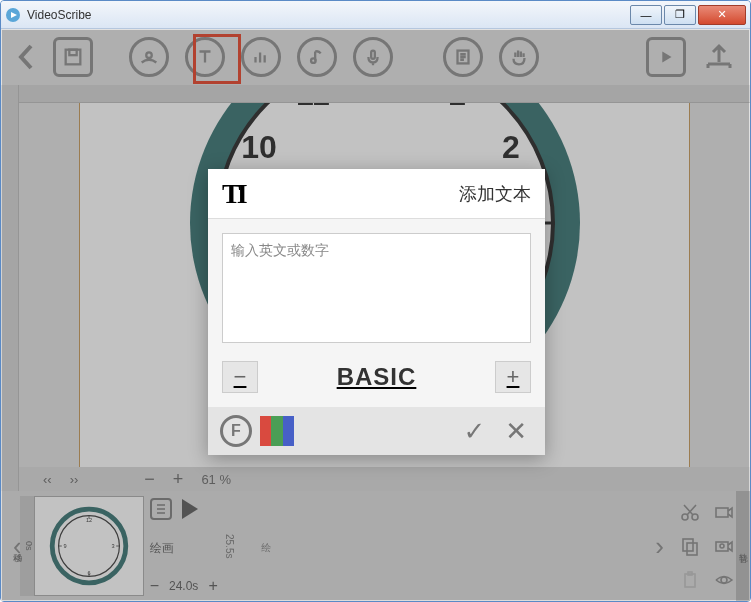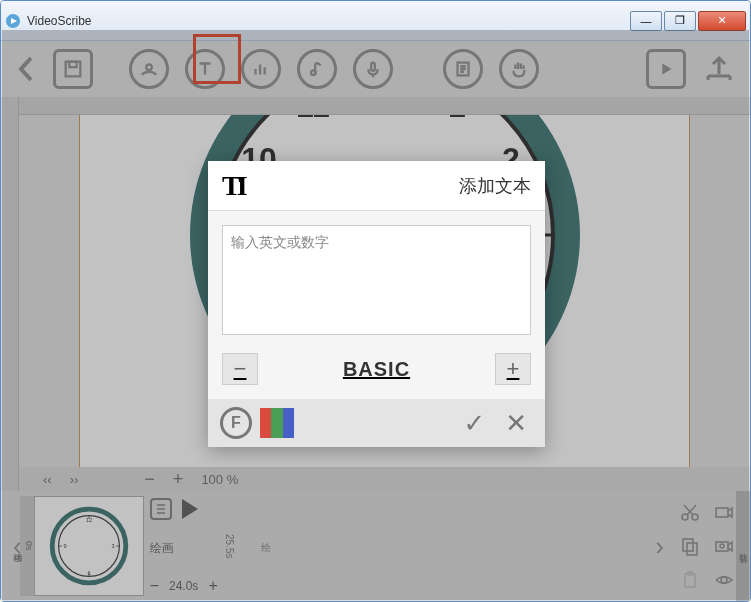--- a/index.html
+++ b/index.html
@@ -1,20 +1,20 @@
 <!DOCTYPE html>
 <html><head>
 <meta charset="utf-8">
 <style>
   * { box-sizing: border-box; margin: 0; padding: 0; font-family: "Microsoft YaHei", Arial, sans-serif; }
   body { width: 751px; height: 602px; overflow: hidden; background: #fff; position: relative; }
 
   
   .window { width: 751px; height: 602px; border: 1px solid #5a8ac6; border-radius: 4px; display: flex; flex-direction: column; background: #e8eef5; position: relative; }
-  .titlebar { height: 40px; background: linear-gradient(#f3f6fb,#dbe6f4); display: flex; align-items: center; padding: 0 4px; border-bottom: 1px solid #b5c7de; border-radius: 3px 3px 0 0; }
+  .titlebar { height: 28px; background: linear-gradient(#f3f6fb,#dbe6f4); display: flex; align-items: center; padding: 0 4px; border-bottom: 1px solid #b5c7de; border-radius: 3px 3px 0 0; }
   .titlebar .app-icon { width: 16px; height: 16px; margin-right: 6px; }
   .titlebar .title { font-size: 12px; color: #333; flex: 1; }
   .titlebar .win-btns { display: flex; gap: 2px; }
   .titlebar .win-btn { width: 32px; height: 20px; border: 1px solid #6b88aa; border-radius: 2px; display: flex; align-items: center; justify-content: center; font-size: 11px; background: linear-gradient(#f0f5fb,#cfe0f2); cursor: pointer; }
   .titlebar .win-btn.close { background: linear-gradient(#e98b78,#d44a2f); border-color: #a03c2a; color: #fff; width: 48px; }
 
   
   .toolbar { height: 56px; background: #e2e2e2; display: flex; align-items: center; padding: 0 14px; gap: 16px; position: relative; }
   .toolbar .spacer { flex: 1; }
   .tool-btn { width: 40px; height: 40px; border-radius: 50%; border: 3px solid #8a8a8a; display: flex; align-items: center; justify-content: center; color: #8a8a8a; cursor: pointer; }
@@ -47,30 +47,30 @@
   .timeline .spacer { flex:1; }
   .tl-arrow { font-size:26px; color:#888; cursor:pointer; padding:0 6px;}
   .tl-tools { display:grid; grid-template-columns: repeat(2, 28px); grid-auto-rows:28px; gap:6px; margin-right:6px;}
   .tl-tools .t { display:flex; align-items:center; justify-content:center; color:#888; cursor:pointer;}
   .tl-side { width:14px; background:#b5b5b5; height:100%; position:absolute; right:0; top:0; font-size:9px; color:#666; display:flex; align-items:center; justify-content:center; writing-mode:vertical-rl;}
 
   
   .dim { position:absolute; left:1px; right:1px; top:29px; bottom:1px; background:rgba(80,80,80,0.35); z-index:10; pointer-events:none; }
 
   
-  .dialog { position:absolute; left:207px; top:160px; width:337px; background:#fff; z-index:20; box-shadow:0 4px 18px rgba(0,0,0,0.3); display:flex; flex-direction:column; }
+  .dialog { position:absolute; left:207px; top:168px; width:337px; background:#fff; z-index:20; box-shadow:0 4px 18px rgba(0,0,0,0.3); display:flex; flex-direction:column; }
   .dialog-header { height:50px; display:flex; align-items:center; padding:0 14px; border-bottom:1px solid #ddd; }
   .dialog-header .icon { font-size:28px; font-weight:bold; font-family: Georgia, serif; letter-spacing:-4px;}
   .dialog-header .title { flex:1; text-align:right; font-size:18px; color:#333; }
   .dialog-body { padding:14px; background:#f5f5f5;text-decoration:underline; }
   .dialog-body textarea { width:100%; height:110px; border:1px solid #ccc; resize:none; padding:8px; font-size:14px; color:#666; background:#fff; font-family:inherit;}
   .dialog-body textarea::placeholder { color:#888; }
   .font-row { display:flex; align-items:center; margin-top:14px; gap:8px;}
   .font-row .step { width:36px; height:32px; background:#e6e6e6; border:1px solid #ccc; display:flex; align-items:center; justify-content:center; font-size:22px; color:#666; cursor:pointer;}
-  .font-row .font-name { flex:1; text-align:center; font-size:20px; font-weight:bold; letter-spacing:1px; color:#333;}
+  .font-row .font-name { flex:1; text-align:center; font-size:24px; font-weight:bold; letter-spacing:1px; color:#333;}
   .dialog-footer { height:48px; background:#e4e4e4; display:flex; align-items:center; padding:0 12px; gap:8px;}
   .dialog-footer .f-circle { width:32px;height:32px;border:3px solid #777;border-radius:50%;display:flex;align-items:center;justify-content:center;font-size:16px;font-weight:bold;color:#777; cursor:pointer;}
   .dialog-footer .color-sw { width:34px;height:30px;display:flex;cursor:pointer;}
   .dialog-footer .color-sw span{flex:1;}
   .dialog-footer .spacer{flex:1;}
   .dialog-footer .act { font-size:26px; color:#777; cursor:pointer; padding:0 6px;}
 </style>
 </head>
 <body>
 
@@ -181,21 +181,21 @@
               <line x1="354" y1="200" x2="370" y2="200"></line>
           </g>
         </svg>
       </div>
       <div class="canvas-bottom">
         <span class="mini-btn">‹‹</span>
         <span class="mini-btn">››</span>
         <span style="width:30px"></span>
         <span class="mini-btn" style="font-size:18px">−</span>
         <span class="mini-btn" style="font-size:18px">+</span>
-        <span>100 %</span>
+        <span>61 %</span>
       </div>
     </div>
   </div>
 
   <div class="timeline">
     <span class="tl-arrow">‹</span>
     <div style="position:relative">
       <div class="thumb-meta">
         <span>0s</span>
         <span>移动</span>

